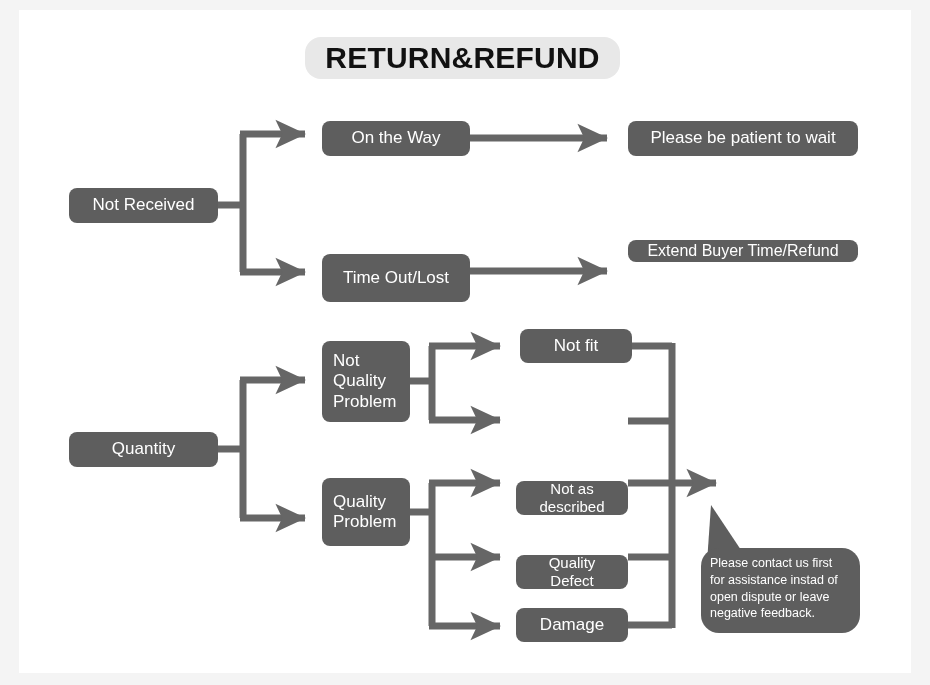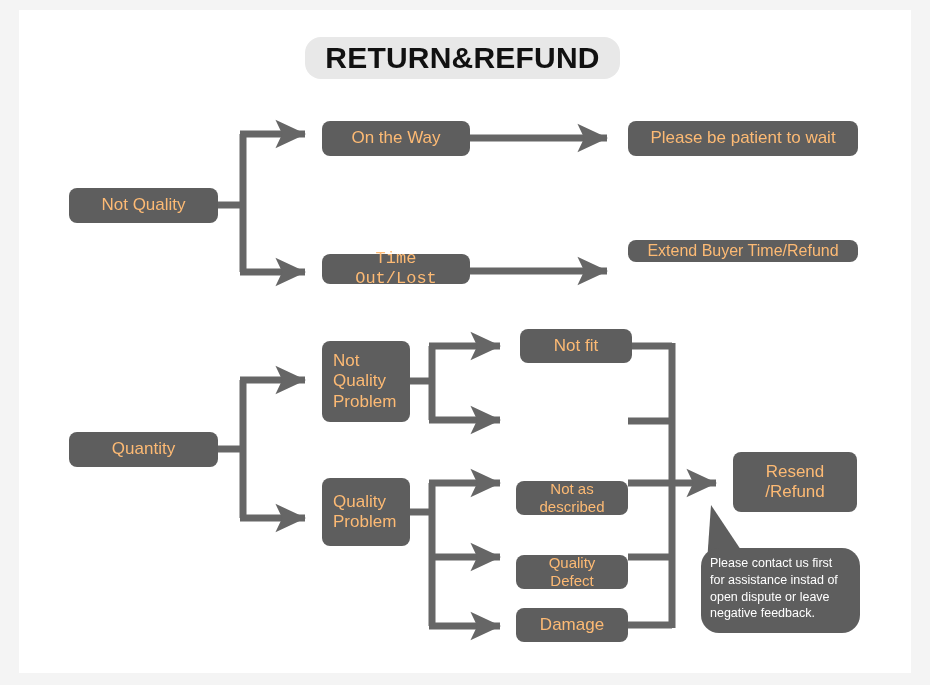--- a/index.html
+++ b/index.html
@@ -52,21 +52,21 @@
     font-size: 30px;
     font-weight: bold;
     letter-spacing: 0.2px;
     white-space: nowrap;
   }
 
   .node {
     position: absolute;
     background: #5e5e5e;
     border-radius: 8px;
-    color: #fdba74;
+    color: #ffffff;
     display: flex;
     align-items: center;
     justify-content: center;
     text-align: center;
     box-sizing: border-box;
     line-height: 1.18;
     font-size: 17px;
     padding: 0 10px;
     white-space: pre-line;
   }
@@ -142,27 +142,27 @@
       <path d="M 628 625 L 672 625"></path>
       <path d="M 672 343 L 672 628"></path>
       <path d="M 669 483 L 716 483" marker-end="url(#arrow)"></path>
     </g>
 
     <path d="M 711 505 L 759 577 L 706 577 Z" fill="#5e5e5e"></path>
   </svg>
 
   <div class="title-chip">RETURN&amp;REFUND</div>
 
-  <div class="node" style="left:69px; top:188px; width:149px; height:35px;">Not Quality</div>
+  <div class="node" style="left:69px; top:188px; width:149px; height:35px;">Not Received</div>
 
   <div class="node" style="left:322px; top:121px; width:148px; height:35px;">On the Way</div>
 
   <div class="node" style="left:628px; top:121px; width:230px; height:35px;">Please be patient to wait</div>
 
-  <div class="node" style="left:322px; top:254px; width:148px; height:30px;font-family:Liberation Mono, monospace;">Time Out/Lost</div>
+  <div class="node" style="left:322px; top:254px; width:148px; height:48px;">Time Out/Lost</div>
 
   <div class="node" style="left:628px; top:240px; width:230px; height:22px; font-size:16px;">Extend Buyer Time/Refund</div>
 
   <div class="node" style="left:69px; top:432px; width:149px; height:35px;">Quantity</div>
 
   <div class="node left-align" style="left:322px; top:341px; width:88px; height:81px;">Not
 Quality
 Problem</div>
 
   <div class="node left-align" style="left:322px; top:478px; width:88px; height:68px;">Quality
@@ -170,21 +170,19 @@
 
   <div class="node" style="left:520px; top:329px; width:112px; height:34px;">Not fit</div>
 
 
   <div class="node sm" style="left:516px; top:466px; width:112px; height:34px;">Not as described</div>
 
   <div class="node sm" style="left:516px; top:540px; width:112px; height:34px;">Quality Defect</div>
 
   <div class="node" style="left:516px; top:608px; width:112px; height:34px;">Damage</div>
 
-  <div class="node" style="left:733px; top:452px; width:124px; height:60px;">Resend
-/Refund</div>
 
   <div class="callout">Please contact us first
 for assistance instad of
 open dispute or leave
 negative feedback.</div>
 
 </div>
 
 </body></html>

